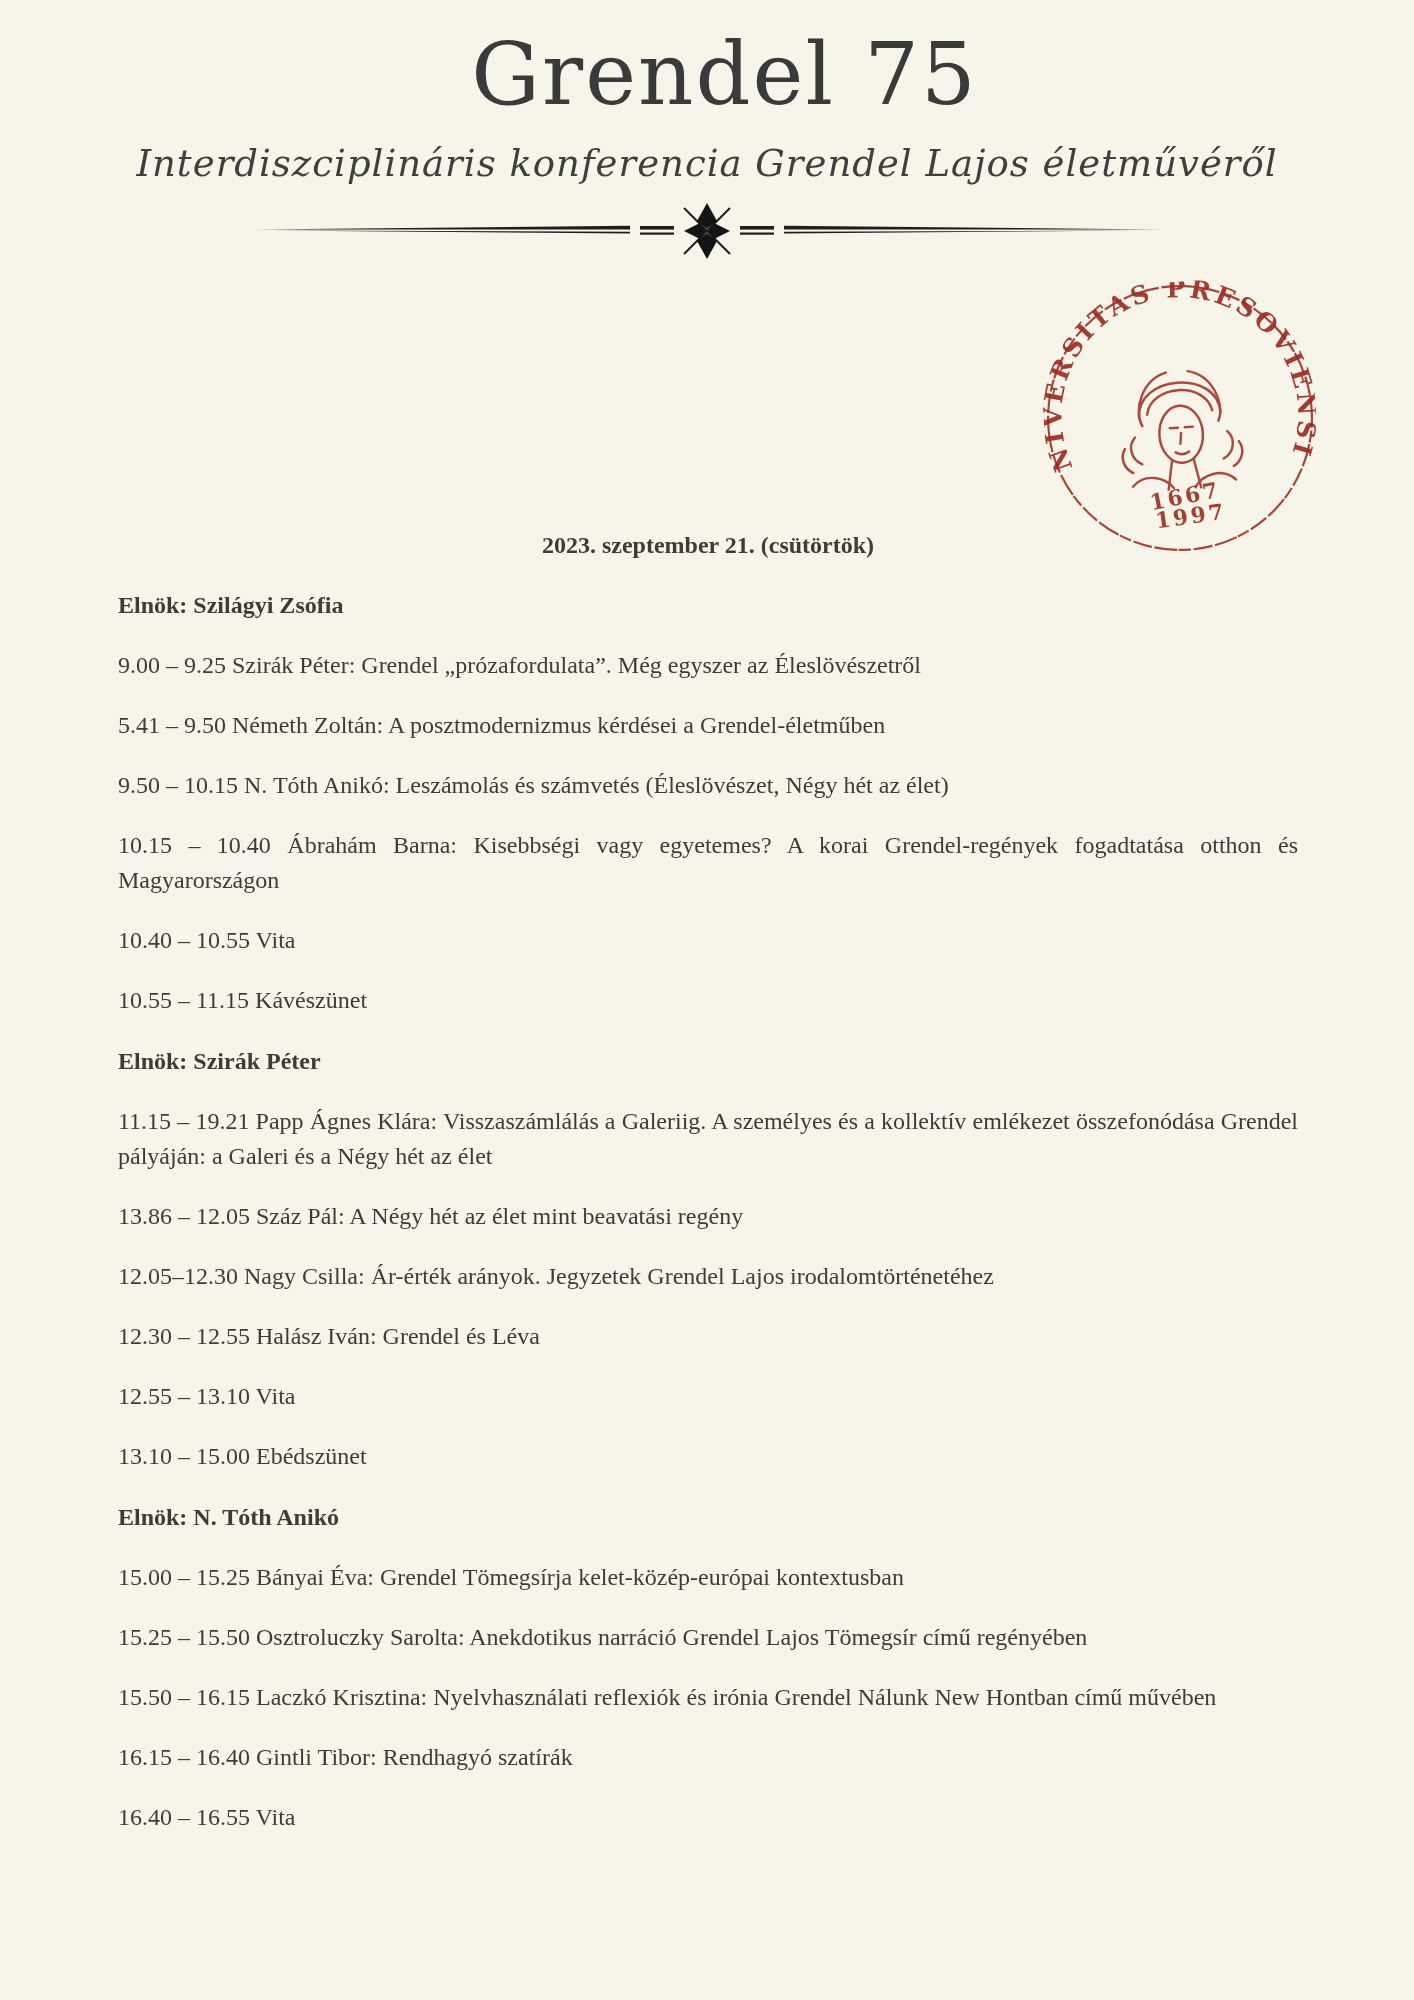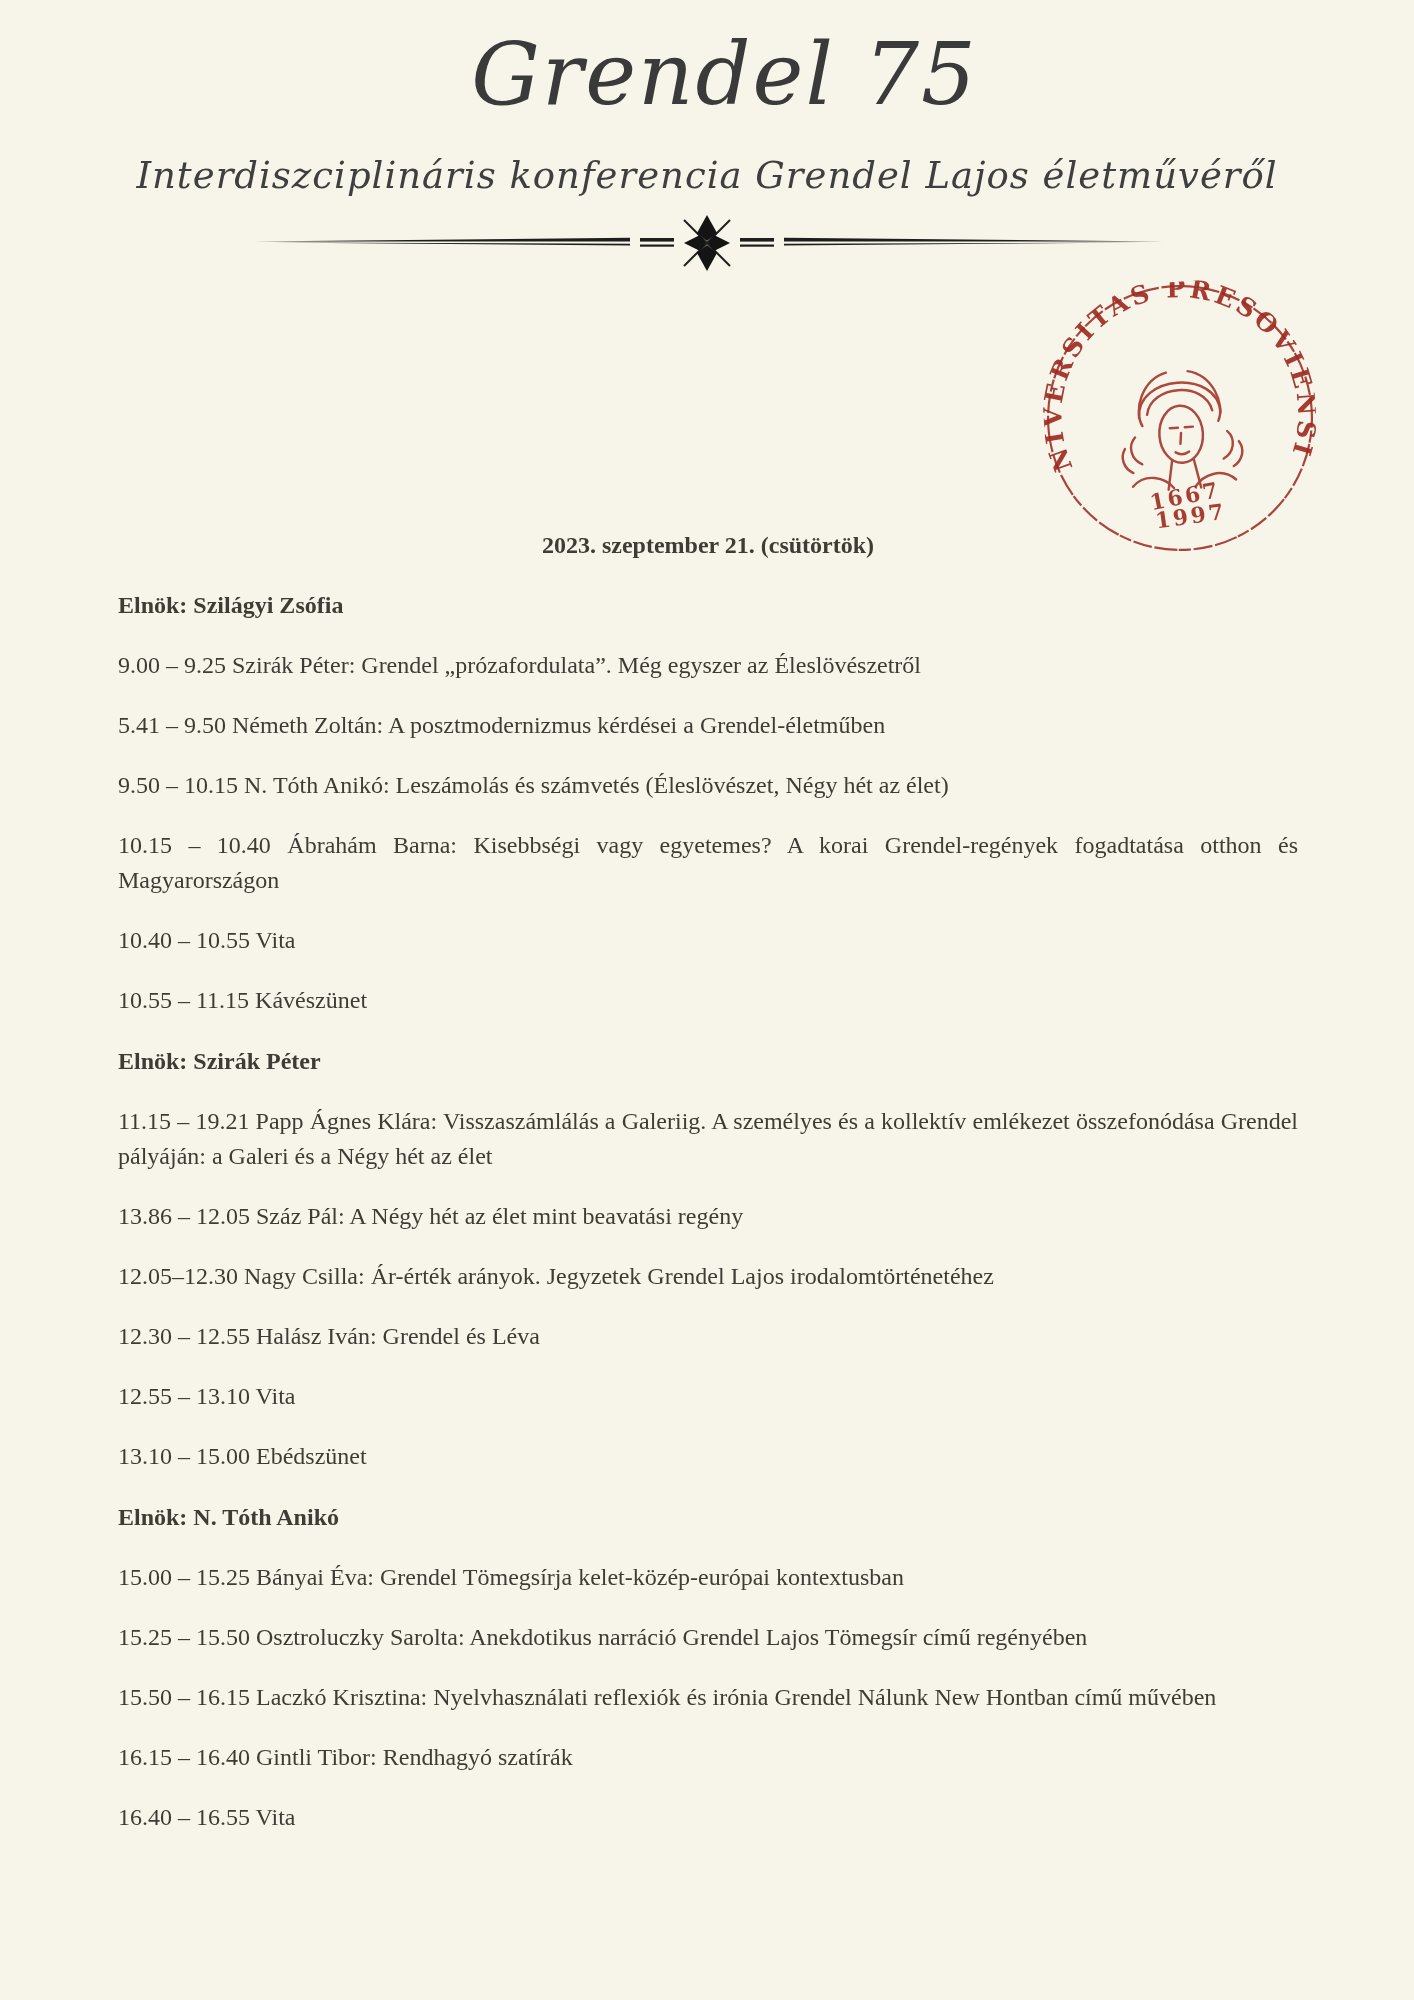--- a/index.html
+++ b/index.html
@@ -14,28 +14,28 @@
     margin:0 auto;
   }
   
   .header{
     position:absolute;top:14px;left:0;width:1414px;
     text-align:center;
   }
   .title{
     margin:0;
     font-family:"DejaVu Serif",serif;
-    font-style:italic;font-weight:400;
+    font-weight:400;
     font-size:86px;line-height:120px;
     color:#3a3a3a;
     letter-spacing:2px;
     padding-left:35px;
   }
   .subtitle{
-    margin:18px 0 0 0;
+    margin:6px 0 0 0;
     font-family:"DejaVu Serif",serif;
     font-style:italic;font-weight:400;
     font-size:37px;line-height:48px;
     color:#3f3f3f;
     letter-spacing:1px;
   }
   .divider{display:block;margin:14px auto 0 auto;}
   
   .info{position:absolute;top:300px;left:118px;}
   .info p{

